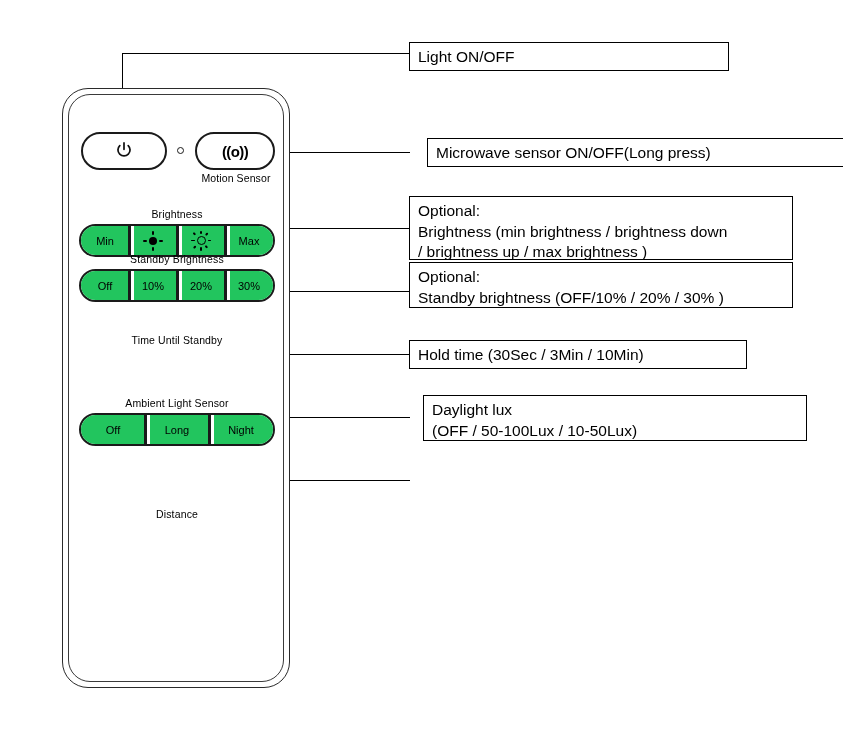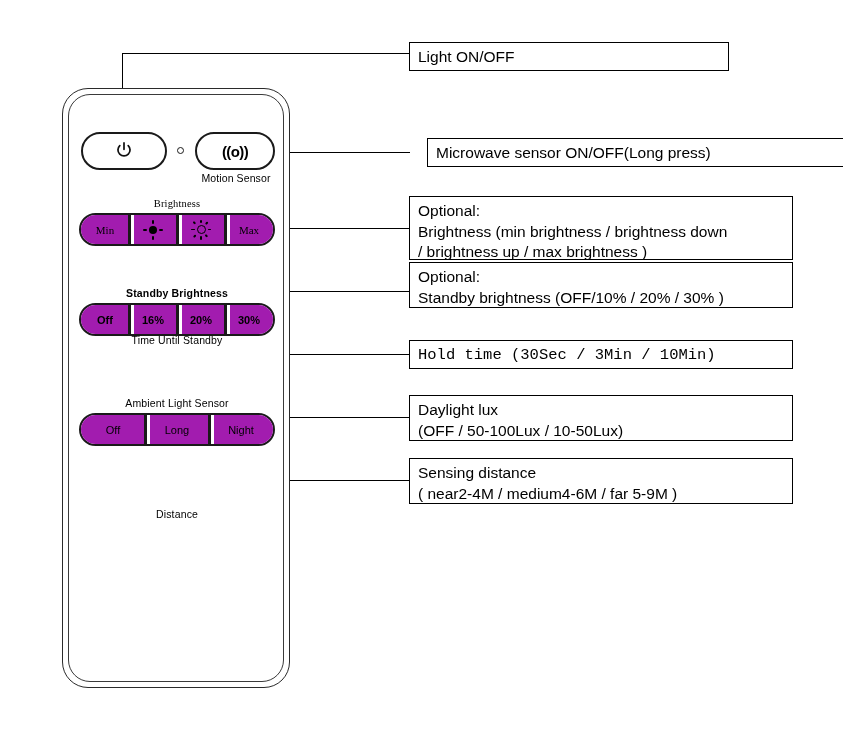--- a/index.html
+++ b/index.html
@@ -123,21 +123,21 @@
     overflow: hidden;
   }
   .seg {
     flex: 1 1 0;
     display: flex;
     align-items: center;
     justify-content: center;
     font-size: 11px;
     box-sizing: border-box;
     position: relative;
-    background: #a21caf;
+    background: #22c55e;
   }
   
   .seg + .seg::before {
     content: "";
     position: absolute;
     left: -1px;
     top: -3px;
     bottom: -3px;
     width: 3px;
     background: #1a1a1a;
@@ -243,21 +243,21 @@
 
       <div class="led-dot"></div>
 
       <div class="pill-btn motion-btn">
         <span class="motion-glyph">((o))</span>
       </div>
 
       <div class="motion-caption">Motion Sensor</div>
     </div>
 
-    <div class="group" style="top:109px;font-family:Liberation Serif, serif;">
+    <div class="group" style="top:119px;">
       <div class="group-label">Brightness</div>
       <div class="seg-row">
         <div class="seg">
           <span>Min</span>
         </div>
         <div class="seg">
           <span class="icon-dim">
             <span class="core"></span>
             <span class="ray" style="left:0px;  top:9px;   width:4px; height:2px;"></span>
             <span class="ray" style="left:16px; top:9px;   width:4px; height:2px;"></span>
@@ -277,28 +277,28 @@
             <span class="ray" style="left:14.4px;top:2.6px; width:3.4px; height:1.5px; transform:rotate(-45deg);"></span>
             <span class="ray" style="left:2.2px;top:15.6px;width:3.4px; height:1.5px; transform:rotate(-45deg);"></span>
           </span>
         </div>
         <div class="seg">
           <span>Max</span>
         </div>
       </div>
     </div>
 
-    <div class="group" style="top:198px;font-weight:bold;">
+    <div class="group" style="top:164px;">
       <div class="group-label">Standby Brightness</div>
       <div class="seg-row">
         <div class="seg">
           <span>Off</span>
         </div>
         <div class="seg">
-          <span>16%</span>
+          <span>10%</span>
         </div>
         <div class="seg">
           <span>20%</span>
         </div>
         <div class="seg">
           <span>30%</span>
         </div>
       </div>
     </div>
 
@@ -331,21 +331,19 @@
 
   <div class="callout" style="left:427px; top:138px; width:424px; height:29px;">Microwave sensor ON/OFF(Long press)</div>
 
   <div class="callout" style="left:409px; top:196px; width:384px; height:64px;">Optional:
 Brightness (min brightness / brightness down
 / brightness up / max brightness )</div>
 
   <div class="callout" style="left:409px; top:262px; width:384px; height:46px;">Optional:
 Standby brightness (OFF/10% / 20% / 30% )</div>
 
-  <div class="callout" style="left:409px; top:340px; width:384px; height:29px;font-family:Liberation Mono, monospace;">Hold time (30Sec / 3Min / 10Min)</div>
-
-  <div class="callout" style="left:409px; top:395px; width:384px; height:46px;">Daylight lux
+  <div class="callout" style="left:409px; top:340px; width:338px; height:29px;">Hold time (30Sec / 3Min / 10Min)</div>
+
+  <div class="callout" style="left:423px; top:395px; width:384px; height:46px;">Daylight lux
 (OFF / 50-100Lux / 10-50Lux)</div>
 
-  <div class="callout" style="left:409px; top:458px; width:384px; height:46px;">Sensing distance
-( near2-4M / medium4-6M / far 5-9M )</div>
 
 </div>
 
 </body></html>

